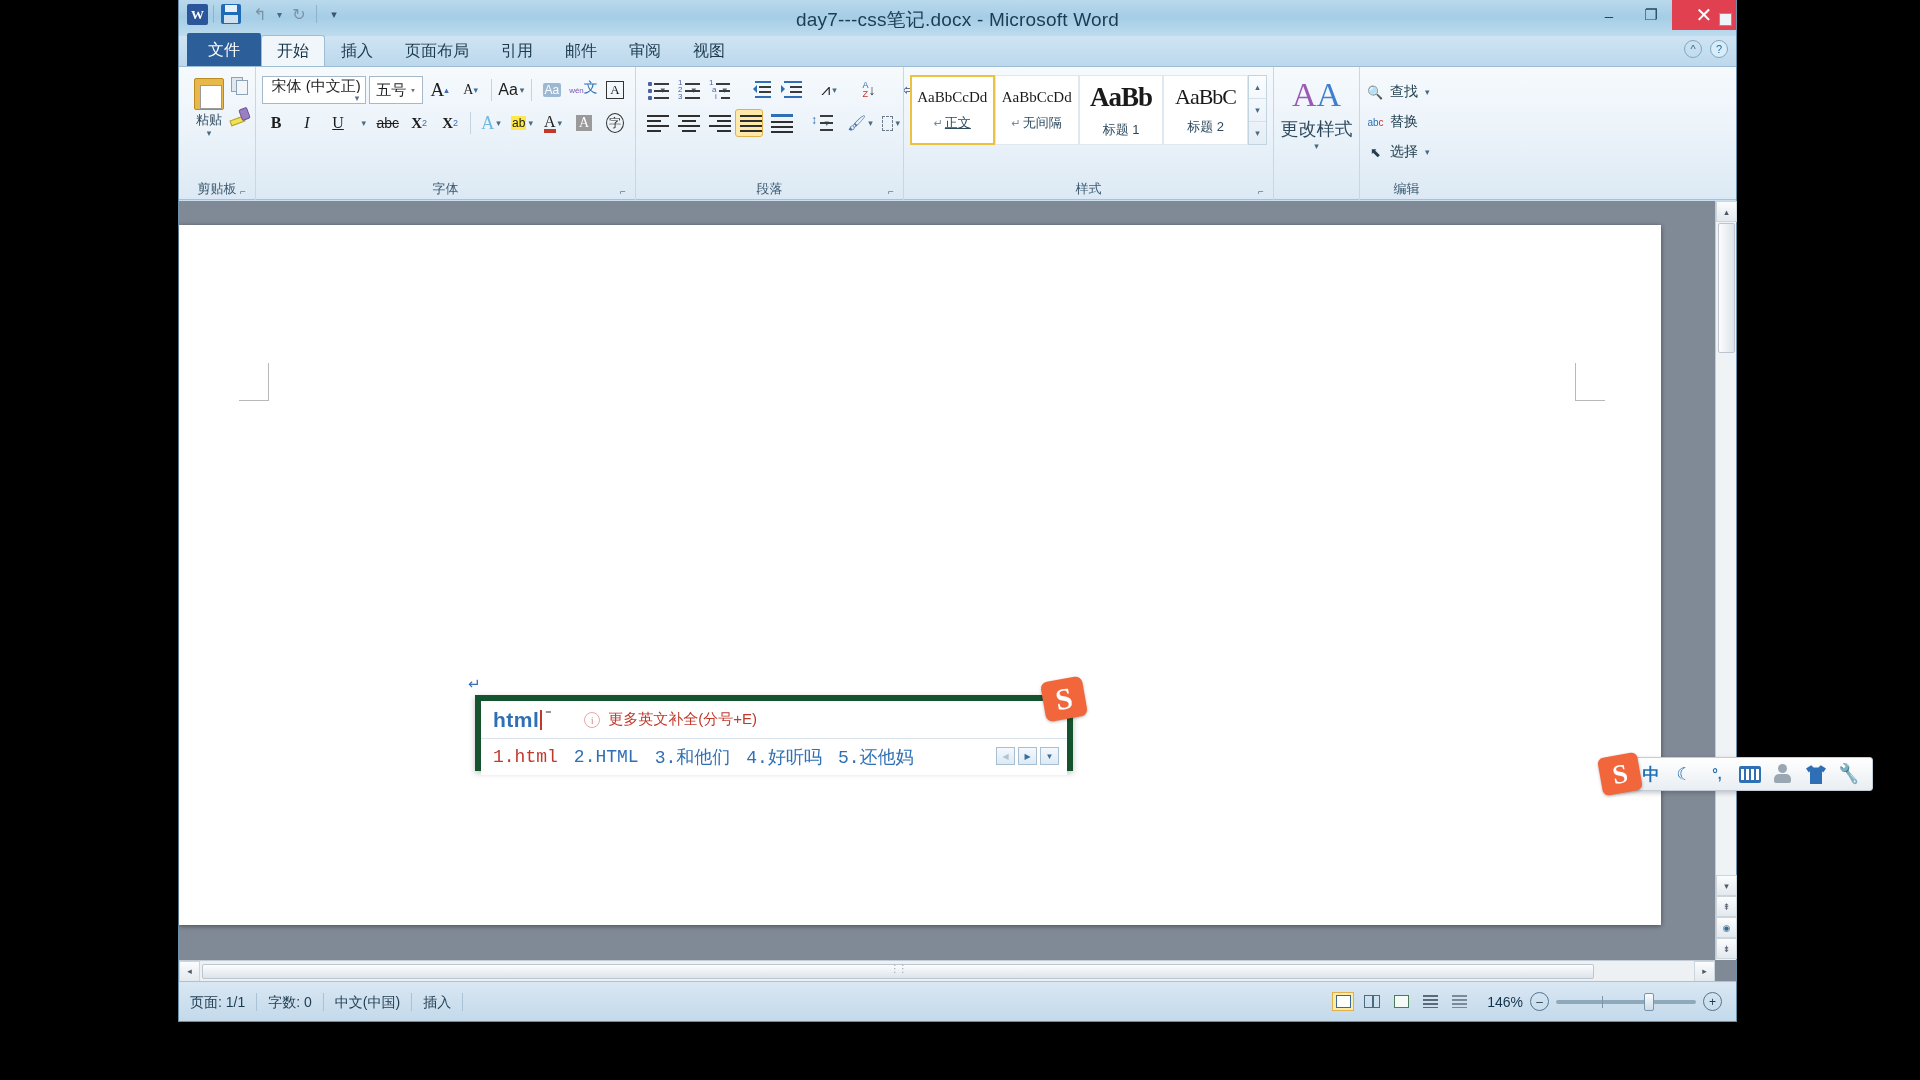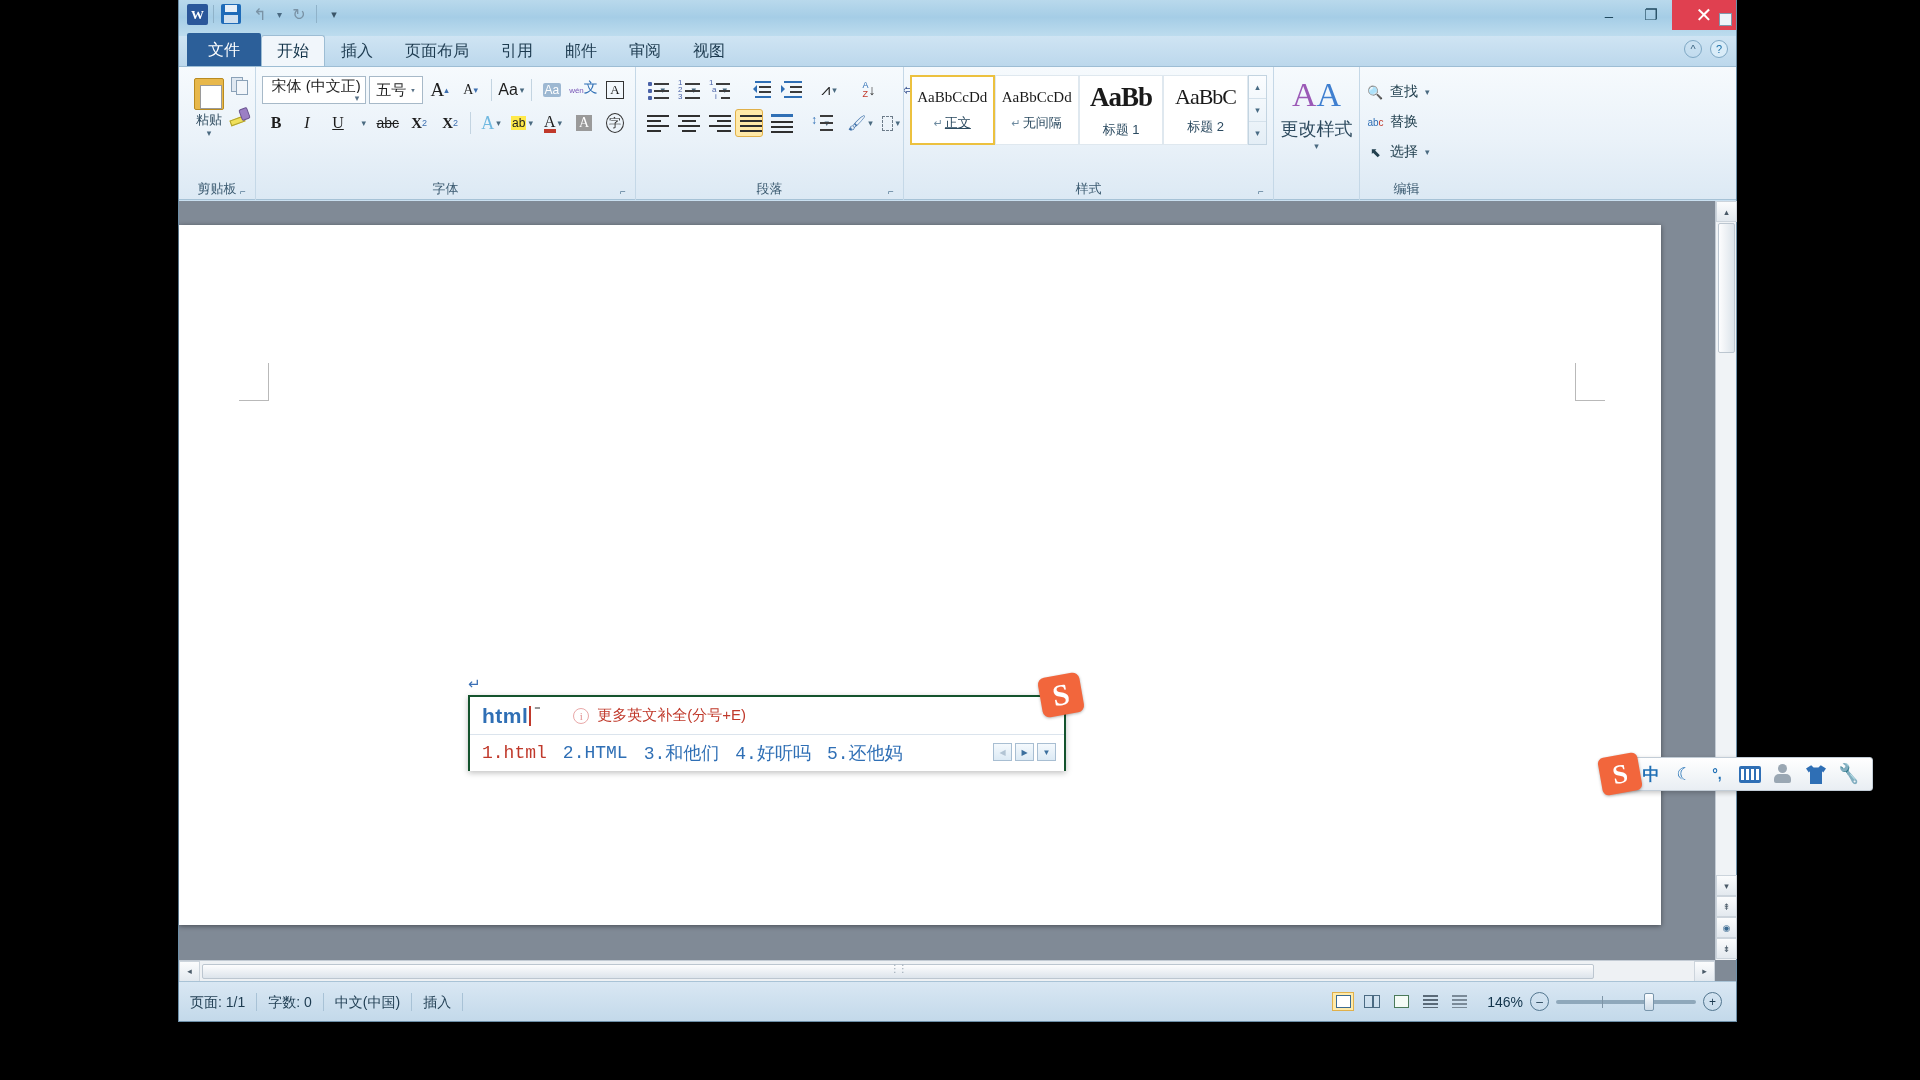--- a/index.html
+++ b/index.html
@@ -228,22 +228,22 @@
   #mc-right .v { left: 0; top: 0; }
   #mc-right .h { right: 0; bottom: 0; }
 
   #para-mark {
     position: absolute; left: 289px; top: 474px;
     font-size: 15px; color: #3a6fb5;
   }
 
   
   #ime-popup {
-    position: absolute; left: 289px; top: 494px; width: 598px; height: 76px;
-    background: #ffffff; border: 2px solid #14532d;
+    position: absolute; left: 296px; top: 494px; width: 598px; height: 76px;
+    background: #ffffff; border: 6px solid #14532d;
     box-shadow: 0 2px 6px rgba(0,0,0,.25); z-index: 30;
   }
   #ime-row1 {
     position: relative; height: 38px; display: flex; align-items: center;
     padding-left: 12px; border-bottom: 1px solid #dbe4ed;
   }
   #ime-typed {
     font-size: 21px; font-weight: bold; color: #2f6fb5;
     font-family: "Liberation Sans", sans-serif; letter-spacing: .5px;
   }
@@ -364,20 +364,21 @@
         <div class="qat-sep"></div>
         <div class="qat-btn">
             <div id="save-icon"></div>
           </div>
         <div class="qat-btn qat-undo">↰</div>
         <div class="qat-arrow">▾</div>
         <div class="qat-btn qat-redo">↻</div>
         <div class="qat-sep"></div>
         <div class="qat-btn" id="qat-more">▾</div>
       </div>
+      <div id="title-text">day7---css笔记.docx - Microsoft Word</div>
       <div id="win-controls">
         <div class="win-btn">–</div>
         <div class="win-btn">❐</div>
         <div class="win-btn" id="btn-close">✕</div>
       </div>
     </div>
 
     <div id="tab-bar">
       <div class="tab file">文件</div>
       <div class="tab active">开始</div>

